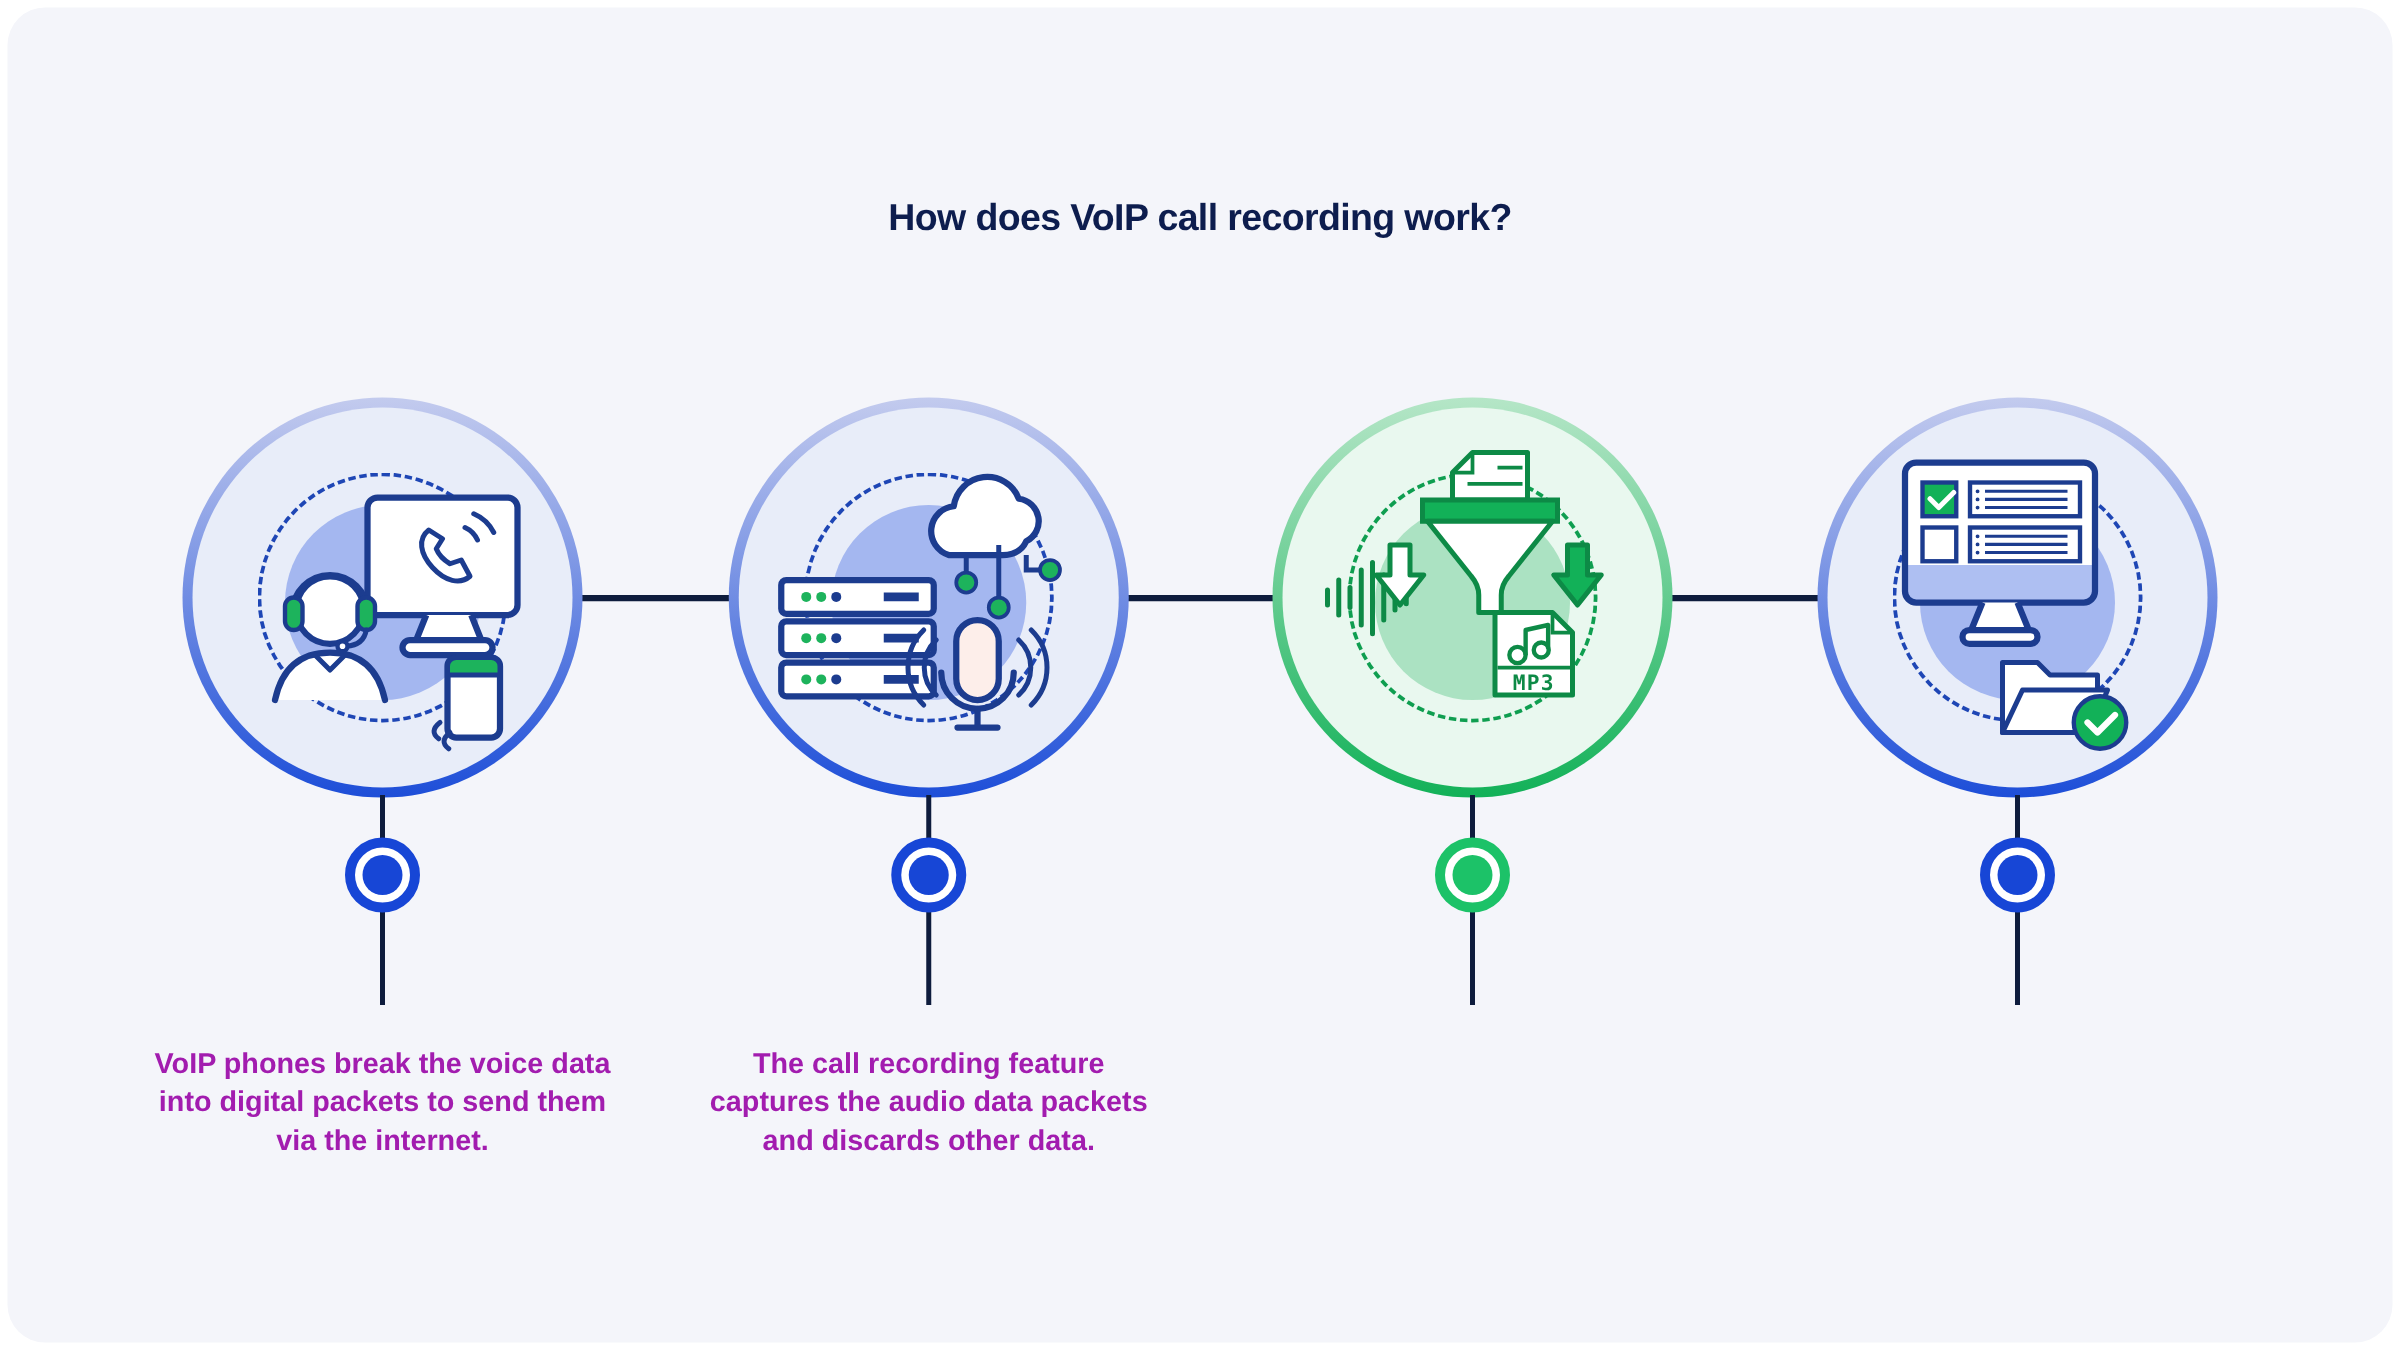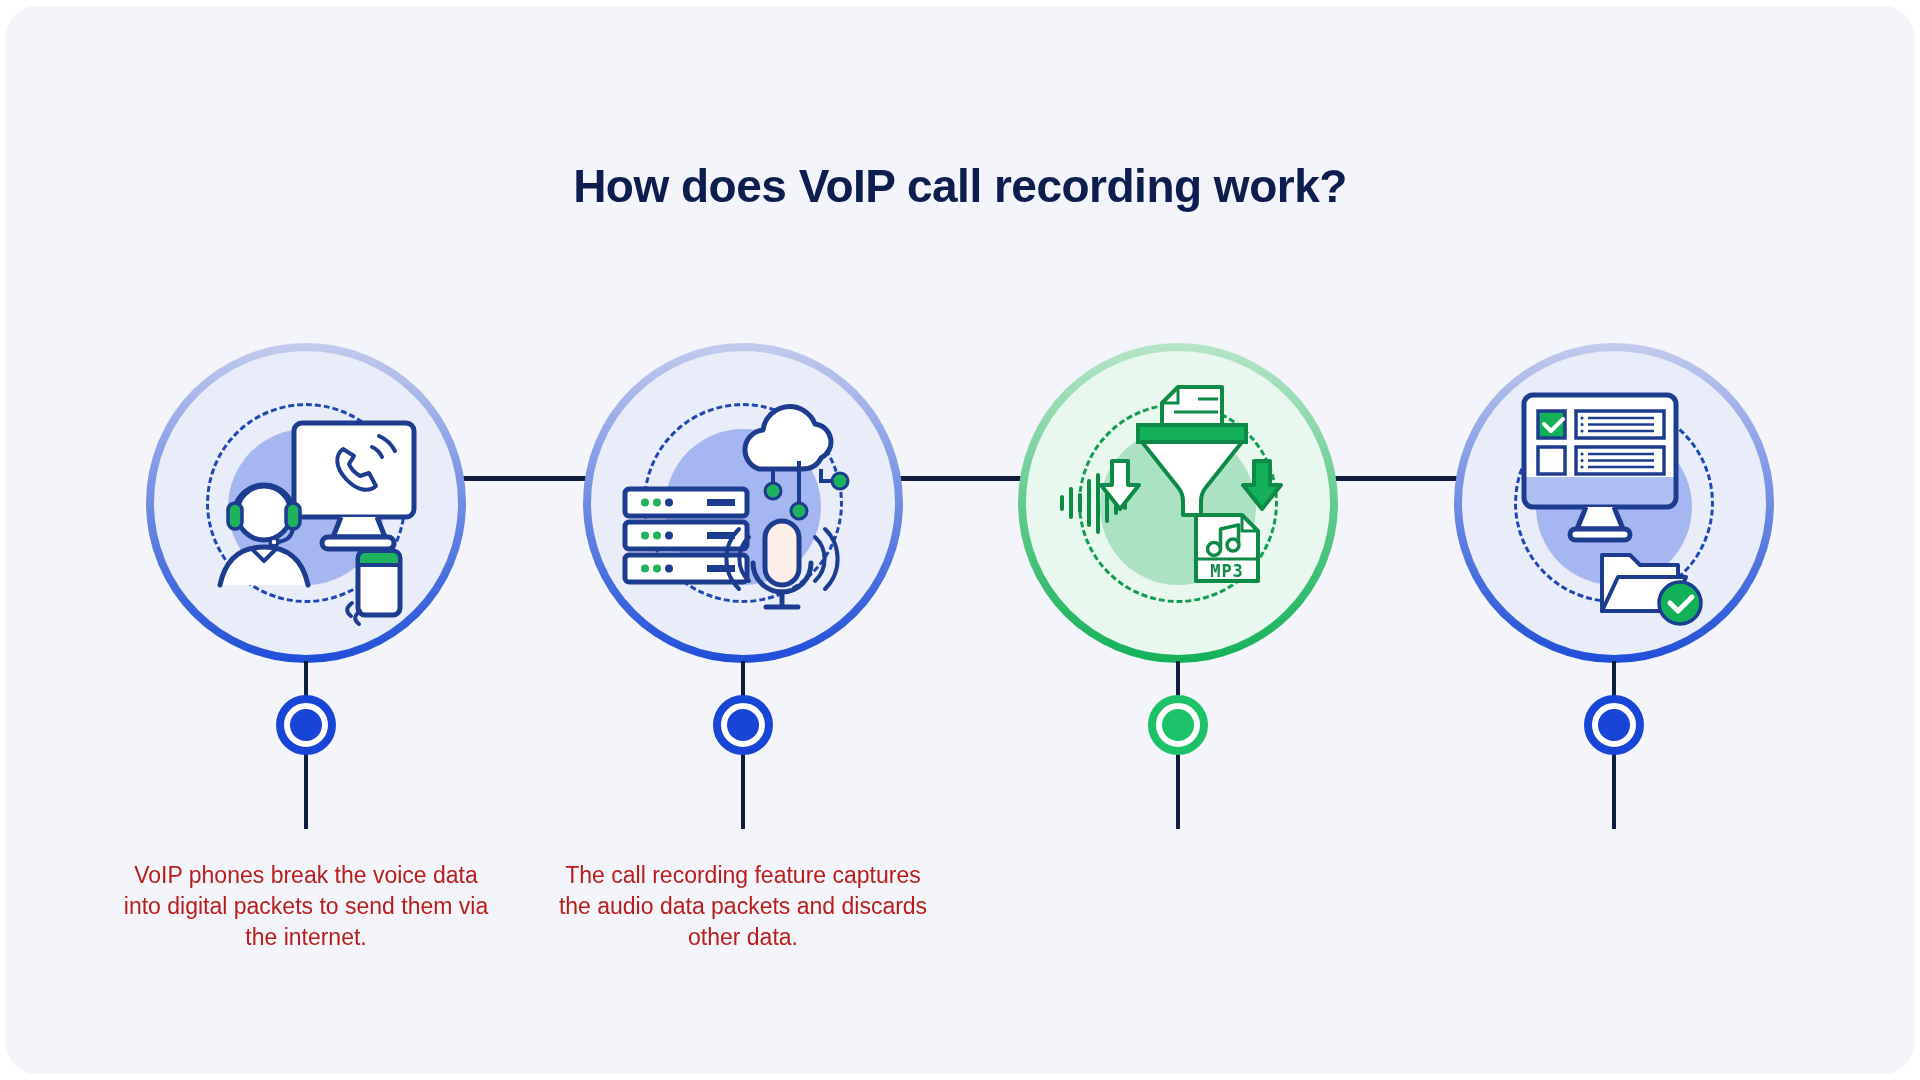--- a/index.html
+++ b/index.html
@@ -1,31 +1,31 @@
 <!DOCTYPE html>
 <html><head>
 <meta charset="utf-8">
 <style>
   html,body{margin:0;padding:0;background:#ffffff;}
   .stage{position:relative;width:1920px;height:1080px;font-family:"Liberation Sans","DejaVu Sans",sans-serif;overflow:hidden;}
   .panel{position:absolute;inset:6px;background:#f4f5fa;border-radius:30px;}
-  .title{position:absolute;left:0;top:128px;width:100%;text-align:center;font-size:46px;line-height:54px;font-weight:bold;letter-spacing:-0.5px;color:#0d1d4e;}
+  .title{position:absolute;left:0;top:128px;width:100%;text-align:center;font-size:30px;line-height:54px;font-weight:bold;letter-spacing:-0.5px;color:#0d1d4e;}
   .hline{position:absolute;left:306px;top:476px;width:1308px;height:5px;background:#0e1c3d;z-index:1;}
-  .step{position:absolute;top:0;width:440px;height:1000px;z-index:2;margin-top:25px;}
+  .step{position:absolute;top:0;width:440px;height:1000px;z-index:2;}
   .step.s1{left:86px}.step.s2{left:523px}.step.s3{left:958px}.step.s4{left:1394px}
   .circle{position:absolute;left:60px;top:318px;width:320px;height:320px;border-radius:50%;
           background:linear-gradient(180deg,var(--top),var(--main));}
   .circle-fill{position:absolute;inset:8px;border-radius:50%;background:var(--fill);}
   .blob{position:absolute;left:82px;top:86px;width:156px;height:156px;border-radius:50%;background:var(--blob);}
   .dashring{position:absolute;inset:60px;border:3px dashed var(--dash);border-radius:50%;}
   .icon-box{position:absolute;left:30px;top:30px;width:260px;height:260px;}
   .stem{position:absolute;left:218px;top:636px;width:4px;height:168px;background:#0e1c3d;}
   .bullet{position:absolute;left:190px;top:670px;width:60px;height:60px;box-sizing:border-box;border:8px solid var(--bullet);border-radius:50%;background:#ffffff;}
   .bullet::after{content:"";position:absolute;inset:6px;border-radius:50%;background:var(--bullet);}
-  .desc{position:absolute;left:30px;top:812px;width:380px;text-align:center;font-size:23px;line-height:31px;font-weight:400;color:#b91c1c;}
+  .desc{position:absolute;left:30px;top:812px;width:380px;text-align:center;font-size:23px;line-height:31px;font-weight:700;color:#a21caf;}
 </style>
 </head>
 <body>
 
 <div class="stage">
   <div class="panel"></div>
 
   <h1 class="title">How does VoIP call recording work?</h1>
 
   <div class="hline"></div>

